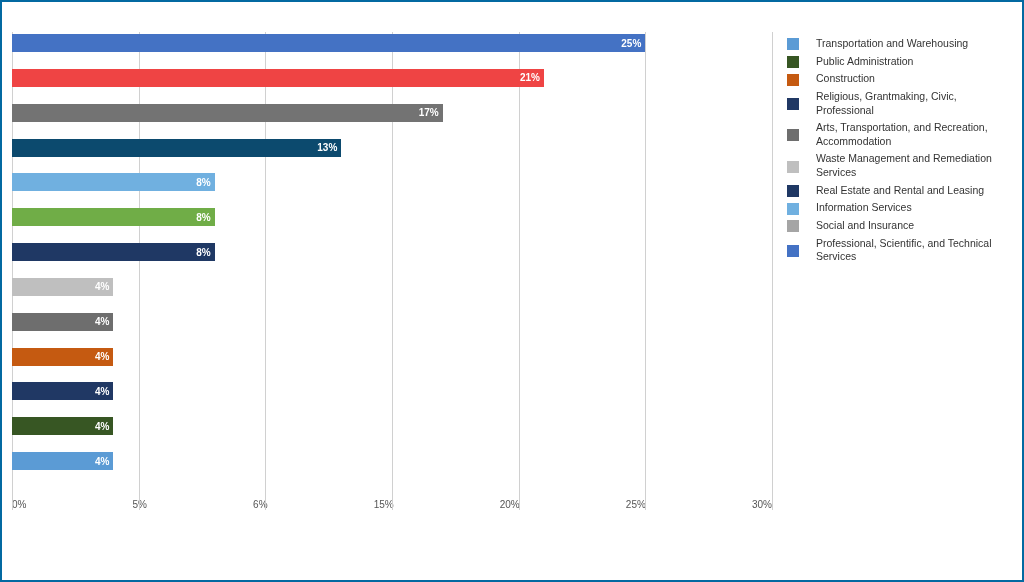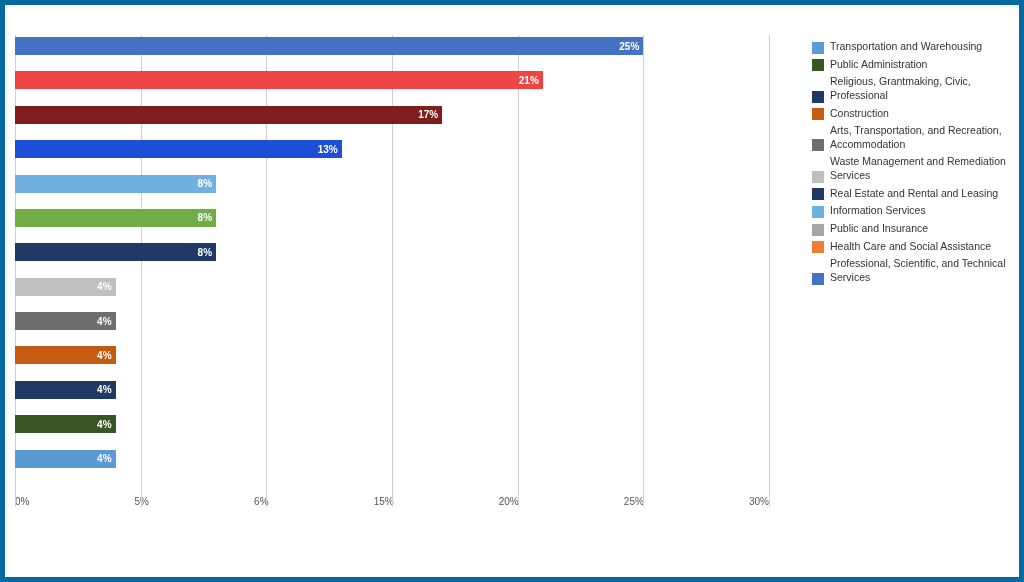--- a/index.html
+++ b/index.html
@@ -11,21 +11,21 @@
       overflow: hidden;
       display: flex;
       align-items: center;
       justify-content: center;
     }
     .chart-container {
       width: 1024px;
       height: 582px;
       position: relative;
       background: #fff;
-      border: 5px solid #0369a1;
+      border: 2px solid #0369a1;
       padding: 20px 10px 10px 10px;
     }
     .chart-title {
       text-align: center;
       font-size: 20px;
       font-weight: normal;
       color: #333;
       margin-bottom: 10px;
     }
     .chart-body {
@@ -109,24 +109,23 @@
       padding-left: 15px;
       padding-top: 5px;
       display: flex;
       flex-direction: column;
       gap: 4px;
       font-size: 10.5px;
       color: #333;
     }
     .legend-item {
       display: flex;
-      align-items: flex-end;
-      gap: 6px;
+      align-items: center;
+      gap: 17px;
       line-height: 1.3;
-      margin-left: 28px;
     }
     .legend-color {
       width: 12px;
       height: 12px;
       flex-shrink: 0;
       margin-top: 1px;
     }
     .legend-text {
       font-size: 10.5px;
     }
@@ -150,24 +149,24 @@
               <div class="grid-line" style="left: 83.3333%;"></div>
               <div class="grid-line" style="left: 100%;"></div>
             </div>
             <div class="bar-row">
               <div class="bar" style="background-color: rgb(68, 114, 196); width: 83.3333%;">25%</div>
             </div>
             <div class="bar-row">
               <div class="bar" style="background-color: #ef4444; width: 70%;">21%</div>
             </div>
             <div class="bar-row">
-              <div class="bar" style="background-color: #7f1d1d; width: 56.6667%;">17%</div>
-            </div>
-            <div class="bar-row">
-              <div class="bar" style="background-color: #1d4ed8; width: 43.3333%;">13%</div>
+              <div class="bar" style="background-color: #737373; width: 56.6667%;">17%</div>
+            </div>
+            <div class="bar-row">
+              <div class="bar" style="background-color: #0c4a6e; width: 43.3333%;">13%</div>
             </div>
             <div class="bar-row">
               <div class="bar" style="background-color: rgb(112, 176, 224); width: 26.6667%;">8%</div>
             </div>
             <div class="bar-row">
               <div class="bar" style="background-color: rgb(112, 173, 71); width: 26.6667%;">8%</div>
             </div>
             <div class="bar-row">
               <div class="bar" style="background-color: rgb(31, 56, 100); width: 26.6667%;">8%</div>
             </div>
@@ -205,50 +204,46 @@
 
     <div class="legend-item">
           <div class="legend-color" style="background-color: rgb(91, 155, 213);"></div>
           <span class="legend-text">Transportation and Warehousing</span>
         </div>
         <div class="legend-item">
           <div class="legend-color" style="background-color: rgb(55, 86, 35);"></div>
           <span class="legend-text">Public Administration</span>
         </div>
         <div class="legend-item">
+          <div class="legend-color" style="background-color: rgb(197, 90, 17);"></div>
+          <span class="legend-text">Construction</span>
+        </div>
+        <div class="legend-item">
           <div class="legend-color" style="background-color: rgb(32, 56, 100);"></div>
           <span class="legend-text">Religious, Grantmaking, Civic, Professional</span>
         </div>
         <div class="legend-item">
-          <div class="legend-color" style="background-color: rgb(197, 90, 17);"></div>
-          <span class="legend-text">Construction</span>
-        </div>
-        <div class="legend-item">
           <div class="legend-color" style="background-color: rgb(110, 110, 110);"></div>
           <span class="legend-text">Arts, Transportation, and Recreation, Accommodation</span>
         </div>
         <div class="legend-item">
           <div class="legend-color" style="background-color: rgb(191, 191, 191);"></div>
           <span class="legend-text">Waste Management and Remediation Services</span>
         </div>
         <div class="legend-item">
           <div class="legend-color" style="background-color: rgb(31, 56, 100);"></div>
           <span class="legend-text">Real Estate and Rental and Leasing</span>
         </div>
         <div class="legend-item">
           <div class="legend-color" style="background-color: rgb(112, 176, 224);"></div>
           <span class="legend-text">Information Services</span>
         </div>
         <div class="legend-item">
           <div class="legend-color" style="background-color: rgb(165, 165, 165);"></div>
-          <span class="legend-text">Public and Insurance</span>
-        </div>
-        <div class="legend-item">
-          <div class="legend-color" style="background-color: rgb(237, 125, 49);"></div>
-          <span class="legend-text">Health Care and Social Assistance</span>
+          <span class="legend-text">Social and Insurance</span>
         </div>
         <div class="legend-item">
           <div class="legend-color" style="background-color: rgb(68, 114, 196);"></div>
           <span class="legend-text">Professional, Scientific, and Technical Services</span>
         </div>
       </div>
   </div>
 </div>
 
 </body></html>

